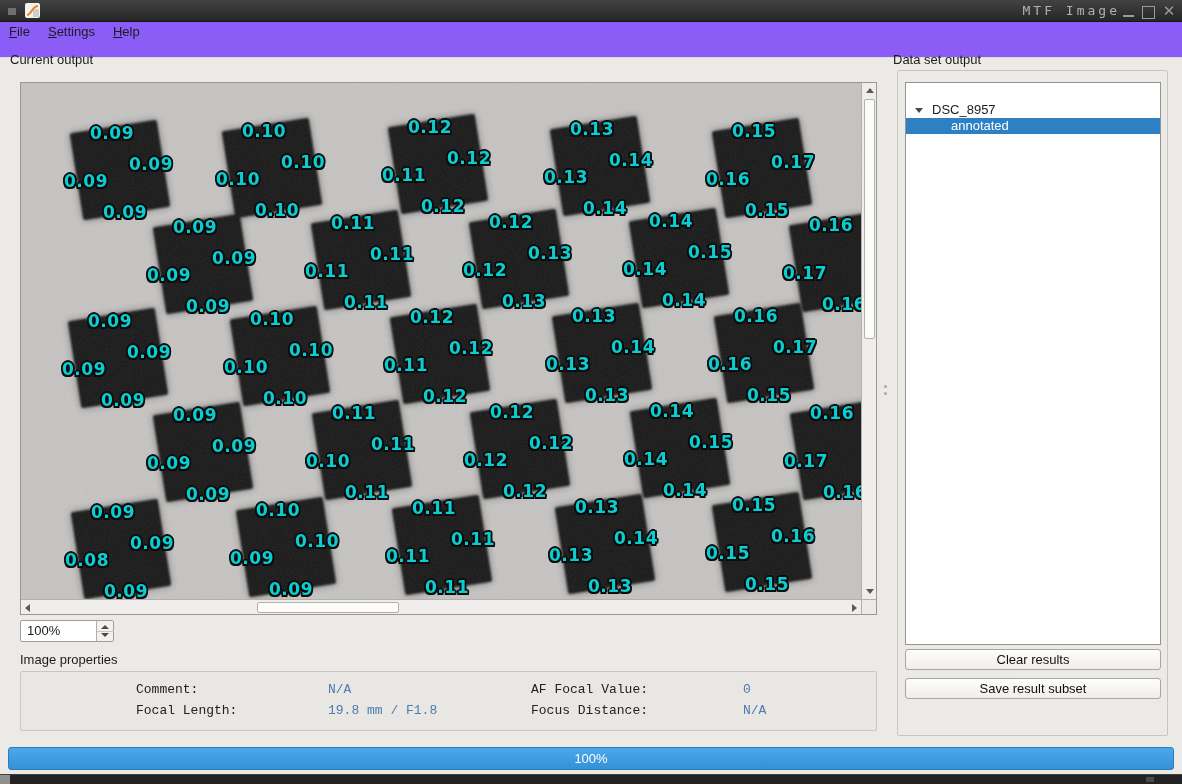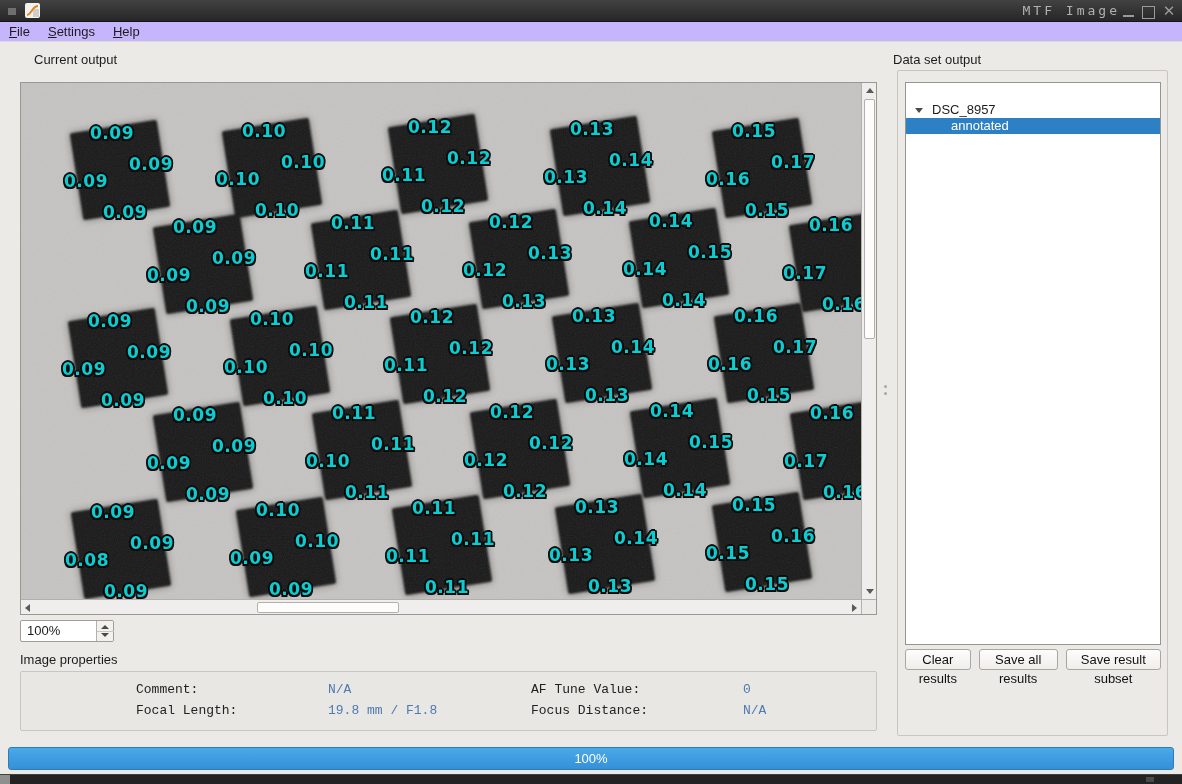--- a/index.html
+++ b/index.html
@@ -14,21 +14,21 @@
   .tb-appicon { position:absolute; left:25px; top:3px; width:15px; height:15px; background:#f4f2ee;
                 border-radius:2px; overflow:hidden; }
   .tb-title { position:absolute; right:62px; top:0; height:22px; line-height:22px;
               font-family:"DejaVu Sans Mono", monospace; font-size:13px; letter-spacing:3px; color:#b0b0b0; }
   .tb-btn { position:absolute; top:4px; width:14px; height:14px; }
   .tb-min  { right:46px; } .tb-min::after { content:""; position:absolute; left:1px; bottom:1px; width:11px; height:2px; background:#9a9a9a; }
   .tb-max  { right:27px; } .tb-max::after { content:""; position:absolute; left:1px; top:2px; width:11px; height:11px; border:1.5px solid #9a9a9a; }
   .tb-close { right:6px; color:#9a9a9a; font-size:15px; line-height:14px; text-align:center; }
 
   
-  .menubar { position:absolute; left:0; top:22px; width:1182px; height:20px; background:#c4b5fd;
+  .menubar { position:absolute; left:0; top:22px; width:1182px; height:36px; background:#8b5cf6;
              border-bottom:1px solid #dedbd6; }
   .menu-item { display:inline-block; padding:2px 9px; height:20px; cursor:default; }
   .menu-item u { text-decoration:underline; }
 
   .section-label { position:absolute; color:#1c1c1c; }
 
   
   .img-frame { position:absolute; left:20px; top:82px; width:857px; height:533px;
                border:1px solid #9b9893; background:#eceae6; }
   .img-viewport { position:absolute; left:0; top:0; width:840px; height:516px; overflow:hidden; }
@@ -77,21 +77,21 @@
   .tree-header { position:absolute; left:0; top:0; width:254px; height:18px; line-height:18px;
                  background:linear-gradient(#fcfcfb,#eae8e4); border-bottom:1px solid #c5c2bd; padding-left:6px; }
   .tree-row-root { position:absolute; left:0; top:19px; width:254px; height:16px; line-height:16px; }
   .tree-expander { position:absolute; left:9px; top:6px; width:0; height:0;
                    border-left:4px solid transparent; border-right:4px solid transparent; border-top:5px solid #4a4a4a; }
   .tree-root-label { position:absolute; left:26px; top:0; }
   .tree-row-child { position:absolute; left:0; top:35px; width:254px; height:16px; line-height:16px;
                     background:#2e80c4; color:#ffffff; }
   .tree-child-label { position:absolute; left:45px; top:0; }
 
-  .ds-buttons { position:absolute; left:905px; top:649px; width:256px; display:flex; flex-direction:row; gap:8px; }
+  .ds-buttons { position:absolute; left:905px; top:649px; width:256px; display:flex; flex-direction:column; gap:8px; }
   .btn { height:21px; line-height:19px; text-align:center; color:#111;
          background:linear-gradient(#fdfdfc,#f0eeeb); border:1px solid #a9a6a1; border-radius:3px; }
 
   
   .splitter-dot { position:absolute; width:3px; height:3px; border-radius:50%; background:#aaa7a2; }
 
   
   .progress { position:absolute; left:8px; top:747px; width:1166px; height:23px;
               background:linear-gradient(#4aa9e9,#3590d8); border:1px solid #2d7cb8; border-radius:3px;
               color:#ffffff; text-align:center; line-height:21px; }
@@ -115,21 +115,21 @@
       </svg>
     </div>
     <span class="tb-title">MTF Image</span>
     <div class="tb-btn tb-min"></div>
     <div class="tb-btn tb-max"></div>
     <div class="tb-btn tb-close">✕</div>
   </div>
 
   <div class="menubar"><span class="menu-item"><u>F</u>ile</span><span class="menu-item"><u>S</u>ettings</span><span class="menu-item"><u>H</u>elp</span></div>
 
-  <span class="section-label" style="left:10px; top:52px;margin-left:24px;">Current output</span>
+  <span class="section-label" style="left:10px; top:52px;">Current output</span>
 
   <div class="img-frame">
     <div class="img-viewport" id="viewport" style="background:#c5c4c2;">
 
     <div class="mtf-square" style="left: 99px; top: 87px;"></div>
         <span class="mtf-label" style="left: 91px; top: 50px;">0.09</span>
         <span class="mtf-label" style="left: 130px; top: 81px;">0.09</span>
         <span class="mtf-label" style="left: 65px; top: 98px;">0.09</span>
         <span class="mtf-label" style="left: 104px; top: 129px;">0.09</span>
         <div class="mtf-square" style="left: 251px; top: 85px;"></div>
@@ -277,21 +277,21 @@
       <div class="spin-up"></div>
       <div class="spin-sep"></div>
       <div class="spin-down"></div>
     </div>
   </div>
 
   <span class="section-label" style="left:20px; top:652px;">Image properties</span>
   <div class="props-box" id="propsBox">
       <div class="prop-row" style="left: 115px; top: 9px;"><span class="prop-label">Comment:</span><span class="prop-value" style="left: 192px;">N/A</span></div>
       <div class="prop-row" style="left: 115px; top: 30px;"><span class="prop-label">Focal Length:</span><span class="prop-value" style="left: 192px;">19.8 mm / F1.8</span></div>
-      <div class="prop-row" style="left: 510px; top: 9px;"><span class="prop-label">AF Tune Value:</span><span class="prop-value" style="left: 212px;">0</span></div>
+      <div class="prop-row" style="left: 510px; top: 9px;"><span class="prop-label">AF Focal Value:</span><span class="prop-value" style="left: 212px;">0</span></div>
       <div class="prop-row" style="left: 510px; top: 30px;"><span class="prop-label">Focus Distance:</span><span class="prop-value" style="left: 212px;">N/A</span></div>
     </div>
 
   <div class="splitter-dot" style="left:884px; top:385px;"></div>
   <div class="splitter-dot" style="left:884px; top:392px;"></div>
 
   <span class="section-label" style="left:893px; top:52px;">Data set output</span>
   <div class="ds-groupbox"></div>
 
   <div class="tree">
@@ -299,21 +299,20 @@
       <div class="tree-expander"></div>
       <span class="tree-root-label">DSC_8957</span>
     </div>
     <div class="tree-row-child">
       <span class="tree-child-label">annotated</span>
     </div>
   </div>
 
   <div class="ds-buttons">
       <div class="btn">Clear results</div>
-      <div class="btn">Save all results</div>
       <div class="btn">Save result subset</div>
     </div>
 
   <div class="progress">100%</div>
 
   <div class="bottom-strip"></div>
   <div class="bottom-strip-left"></div>
   <div class="bottom-strip-right"></div>
 
 </div>

